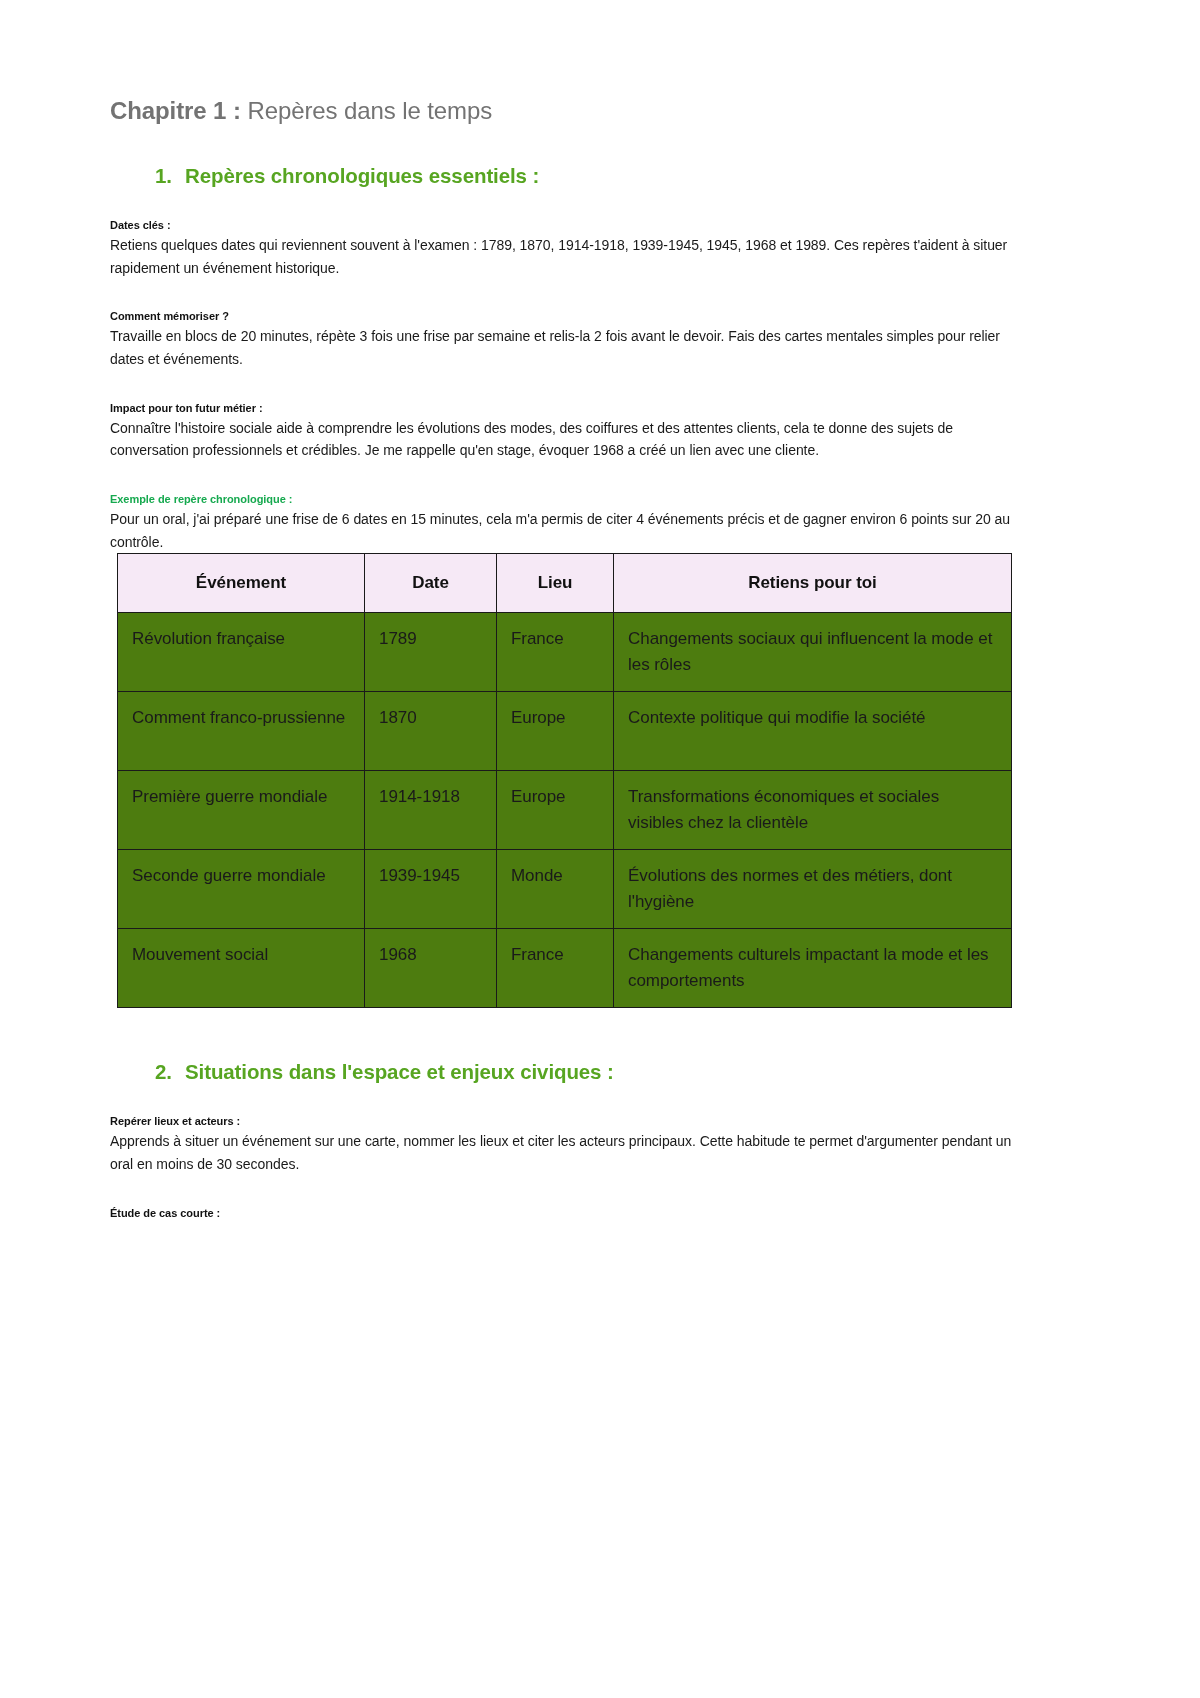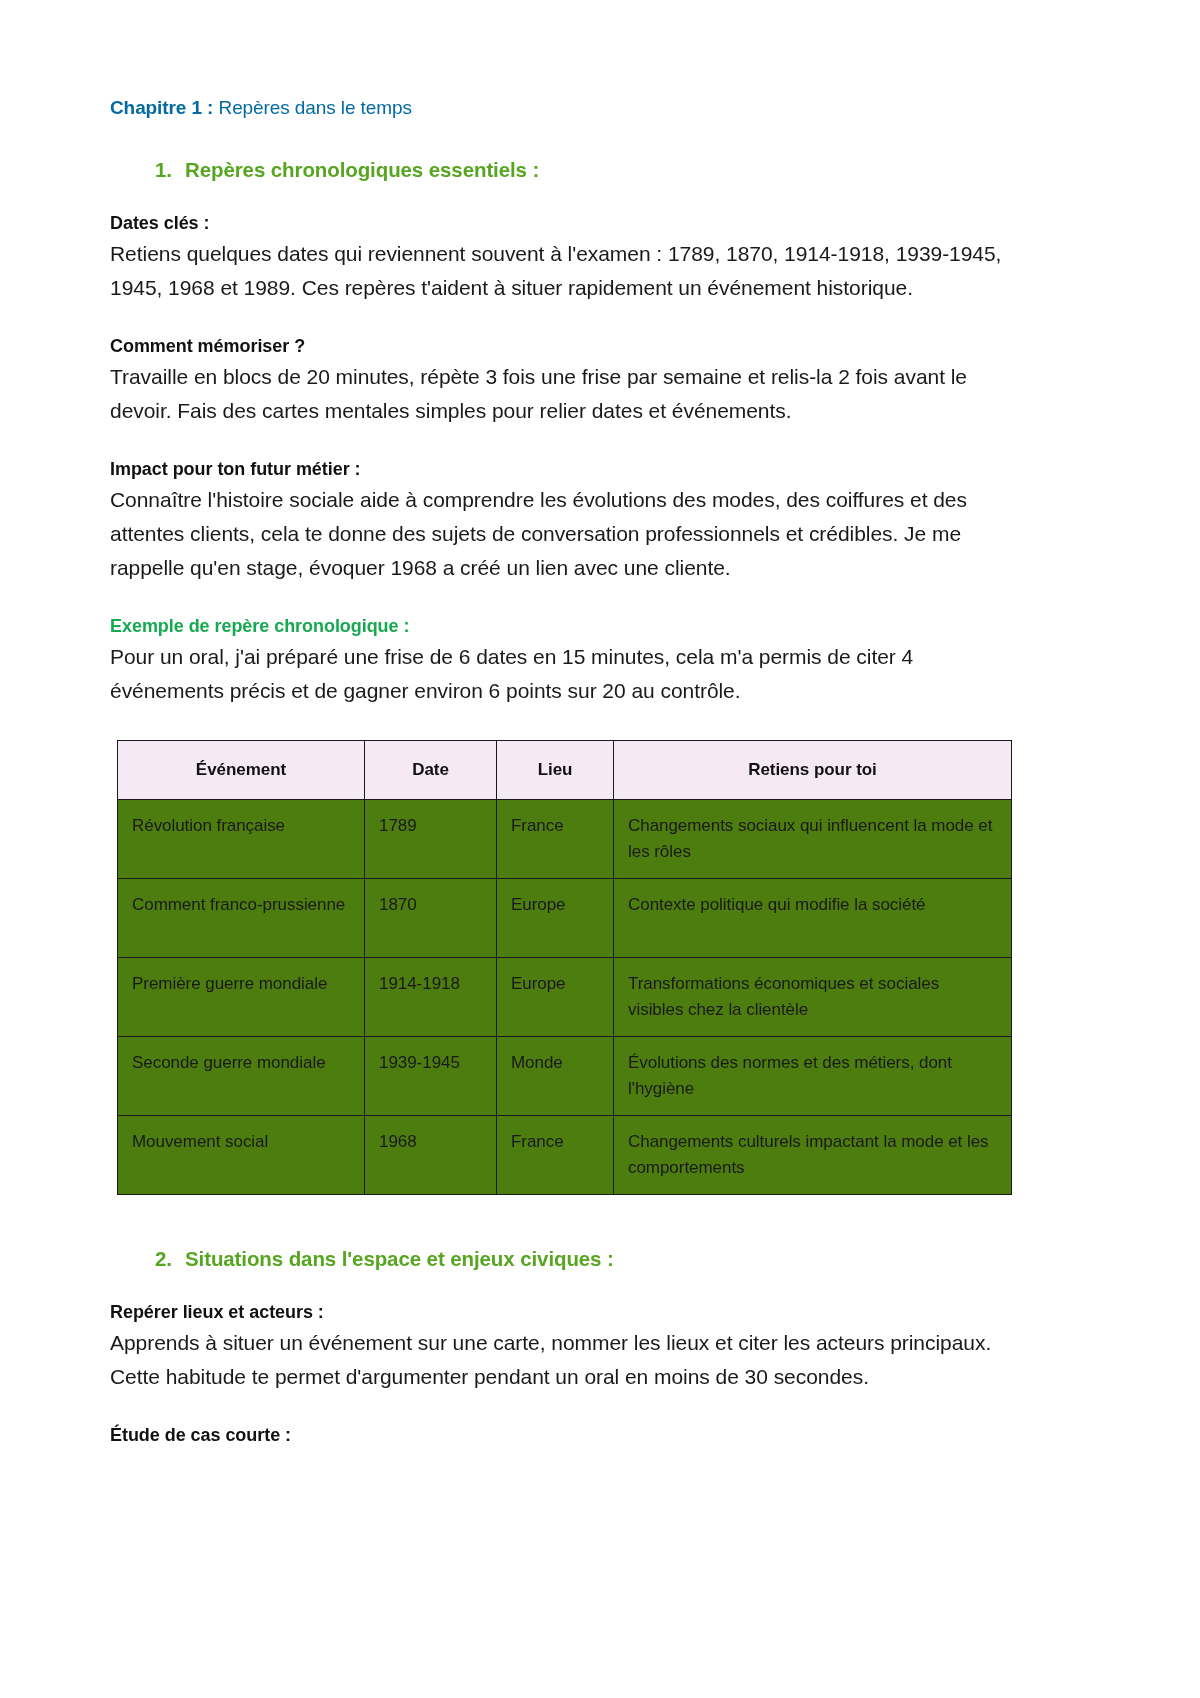--- a/index.html
+++ b/index.html
@@ -18,23 +18,23 @@
     position: relative;
     width: 1200px;
     height: 1698px;
     box-sizing: border-box;
     padding: 96px 110px 40px 110px;
     background: #ffffff;
   }
 
   
   .chapter-title {
-    font-size: 19px;
+    font-size: 24px;
     line-height: 1.25;
-    color: #0369a1;
+    color: #737373;
     margin: 0 0 0 0;
     letter-spacing: -0.1px;
   }
   .chapter-title .strong {
     font-weight: 700;
   }
   .chapter-title .rest {
     font-weight: 400;
   }
 
@@ -58,42 +58,41 @@
   }
   .section-2 {
     margin-top: 52px;
   }
 
   
   .block {
     margin-top: 31px;
   }
   .sub-heading {
-    font-size: 18px;
+    font-size: 11px;
     font-weight: 700;
     color: #111111;
     margin: 0 0 3px 0;
     letter-spacing: -0.05px;
   }
   .sub-heading.green {
     color: #16a94f;
     margin-top: 20px;
   }
   .para {
-    font-size: 21px;
+    font-size: 14px;
     line-height: 1.62;
     color: #1a1a1a;
     margin: 0;
     max-width: 905px;
     letter-spacing: -0.05px;
   }
 
   
   .table-wrap {
-    margin-top: 32px;
     padding-left: 7px;
   }
   table.data-table {
     border-collapse: collapse;
     width: 895px;
     table-layout: fixed;
     border: 1.6px solid #1a1a1a;
   }
   table.data-table th,
   table.data-table td {

